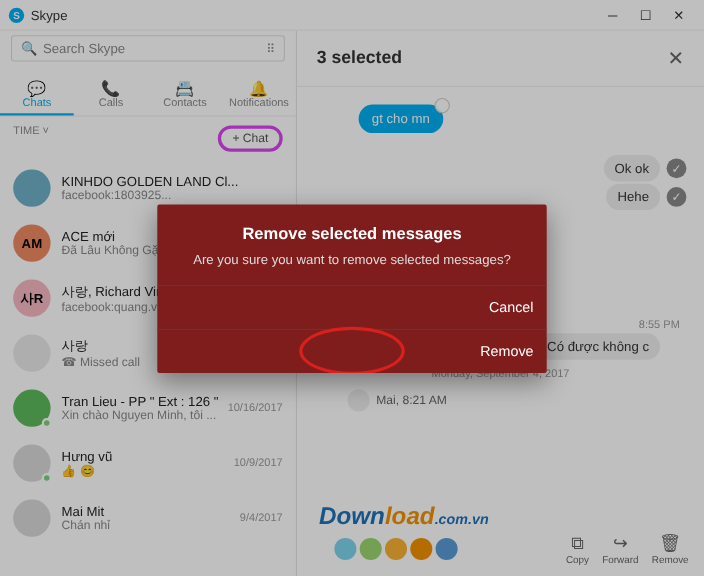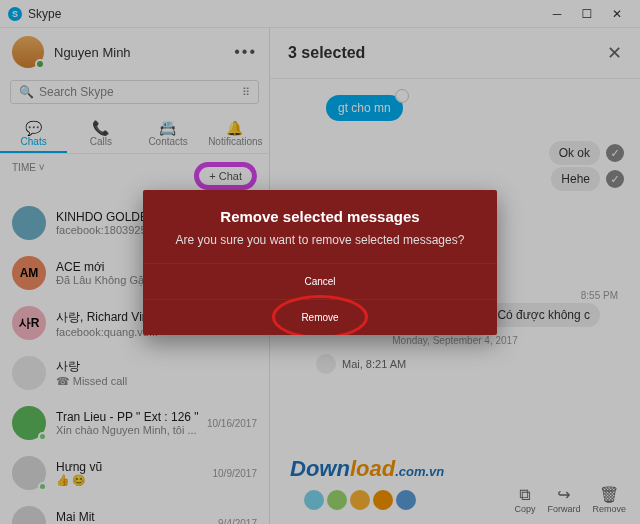--- a/index.html
+++ b/index.html
@@ -26,21 +26,21 @@
   .search span.ph { font-size: 12px; color: #888; margin-left: 6px; flex: 1; }
   .search .dial { color: #888; font-size: 11px; }
   
   .tabs { display: flex; justify-content: space-around; border-bottom: 1px solid #eee; padding: 4px 0 0; }
   .tab { text-align: center; font-size: 10px; color: #888; padding: 4px 0; flex: 1; cursor: pointer; }
   .tab.active { color: #00aff0; border-bottom: 2px solid #00aff0; }
   .tab .ticon { font-size: 14px; display: block; }
   
   .sechead { display: flex; padding: 8px 12px; font-size: 10px; color: #888; }
   .sechead .tm { flex: 1; }
-  .sechead .chatbtn { border: 5px solid #d946ef; border-radius: 14px; padding: 3px 10px; font-size: 11px; color: #555; cursor: pointer; }
+  .sechead .chatbtn { border: 3px solid #d946ef; border-radius: 14px; padding: 3px 10px; font-size: 11px; color: #555; cursor: pointer; }
   
   .clist { flex: 1; overflow: hidden; }
   .citem { display: flex; align-items: center; padding: 8px 12px; cursor: pointer; }
   .cava { width: 34px; height: 34px; border-radius: 50%; flex-shrink: 0; display: flex; align-items: center; justify-content: center; font-size: 12px; font-weight: bold; color: #000000; position: relative; }
   .cinfo { margin-left: 10px; flex: 1; min-width: 0; }
   .cname { font-size: 12px; color: #222; white-space: nowrap; overflow: hidden; text-overflow: ellipsis; }
   .csub { font-size: 11px; color: #888; white-space: nowrap; overflow: hidden; text-overflow: ellipsis; }
   .ctime { font-size: 10px; color: #999; margin-left: 6px; white-space: nowrap; }
   .pres { position: absolute; bottom: -1px; right: -1px; width: 9px; height: 9px; border-radius: 50%; border: 2px solid #fff; }
   
@@ -64,21 +64,21 @@
   .footer { display: flex; align-items: center; justify-content: flex-end; padding: 6px 14px 10px; gap: 4px; }
   .dot { width: 20px; height: 20px; border-radius: 50%; }
   .fbtn { display: flex; flex-direction: column; align-items: center; font-size: 9px; color: #666; margin-left: 8px; cursor: pointer; }
   .fbtn .fic { font-size: 16px; }
   
   
   .overlay { position: absolute; inset: 0; background: rgba(0,0,0,0.25); display: flex; align-items: center; justify-content: center; }
   .modal { width: 354px; background: #7f1d1d; color: #fff; border-radius: 2px; overflow: hidden; box-shadow: 0 8px 24px rgba(0,0,0,0.4); }
   .mtitle { text-align: center; font-size: 15px; font-weight: 600; padding: 18px 10px 8px; }
   .mmsg { text-align: center; font-size: 12px; color: #ddd; padding: 0 16px 16px; }
-  .mbtn { border-top: 1px solid #444; text-align: center; padding: 12px; font-size: 10px; cursor: pointer; }
+  .mbtn { border-top: 1px solid #444; text-align: right; padding: 12px; font-size: 13px; cursor: pointer; }
   .mbtn.remove { position: relative; }
   .ring { position: absolute; width: 96px; height: 44px; border: 3px solid #d9201e; border-radius: 50%; left: 50%; top: 50%; transform: translate(-50%,-50%); pointer-events: none; }
   
   .watermark { position: absolute; bottom: 42px; left: 290px; font-size: 22px; font-weight: bold; font-style: italic; pointer-events: none; }
   .watermark .w1 { color: #1f71b8; }
   .watermark .w2 { color: #f39200; }
   .watermark .w3 { color: #1f71b8; font-size: 13px; }
 </style>
 </head>
 <body>
@@ -87,27 +87,20 @@
   <div class="logo">S</div>
   <div class="title">Skype</div>
   <div class="winbtn">─</div>
   <div class="winbtn">☐</div>
   <div class="winbtn">✕</div>
 </div>
 
 <div class="app">
 
   <div class="left">
-    <div class="profile">
-      <div class="avatar">
-        <div class="presence"></div>
-      </div>
-      <div class="uname">Nguyen Minh</div>
-      <div class="more">•••</div>
-    </div>
 
     <div class="search">
       <span class="sicon">🔍</span>
       <span class="ph">Search Skype</span>
       <span class="dial">⠿</span>
     </div>
 
     <div class="tabs">
       <div class="tab active">
         <span class="ticon">💬</span>

